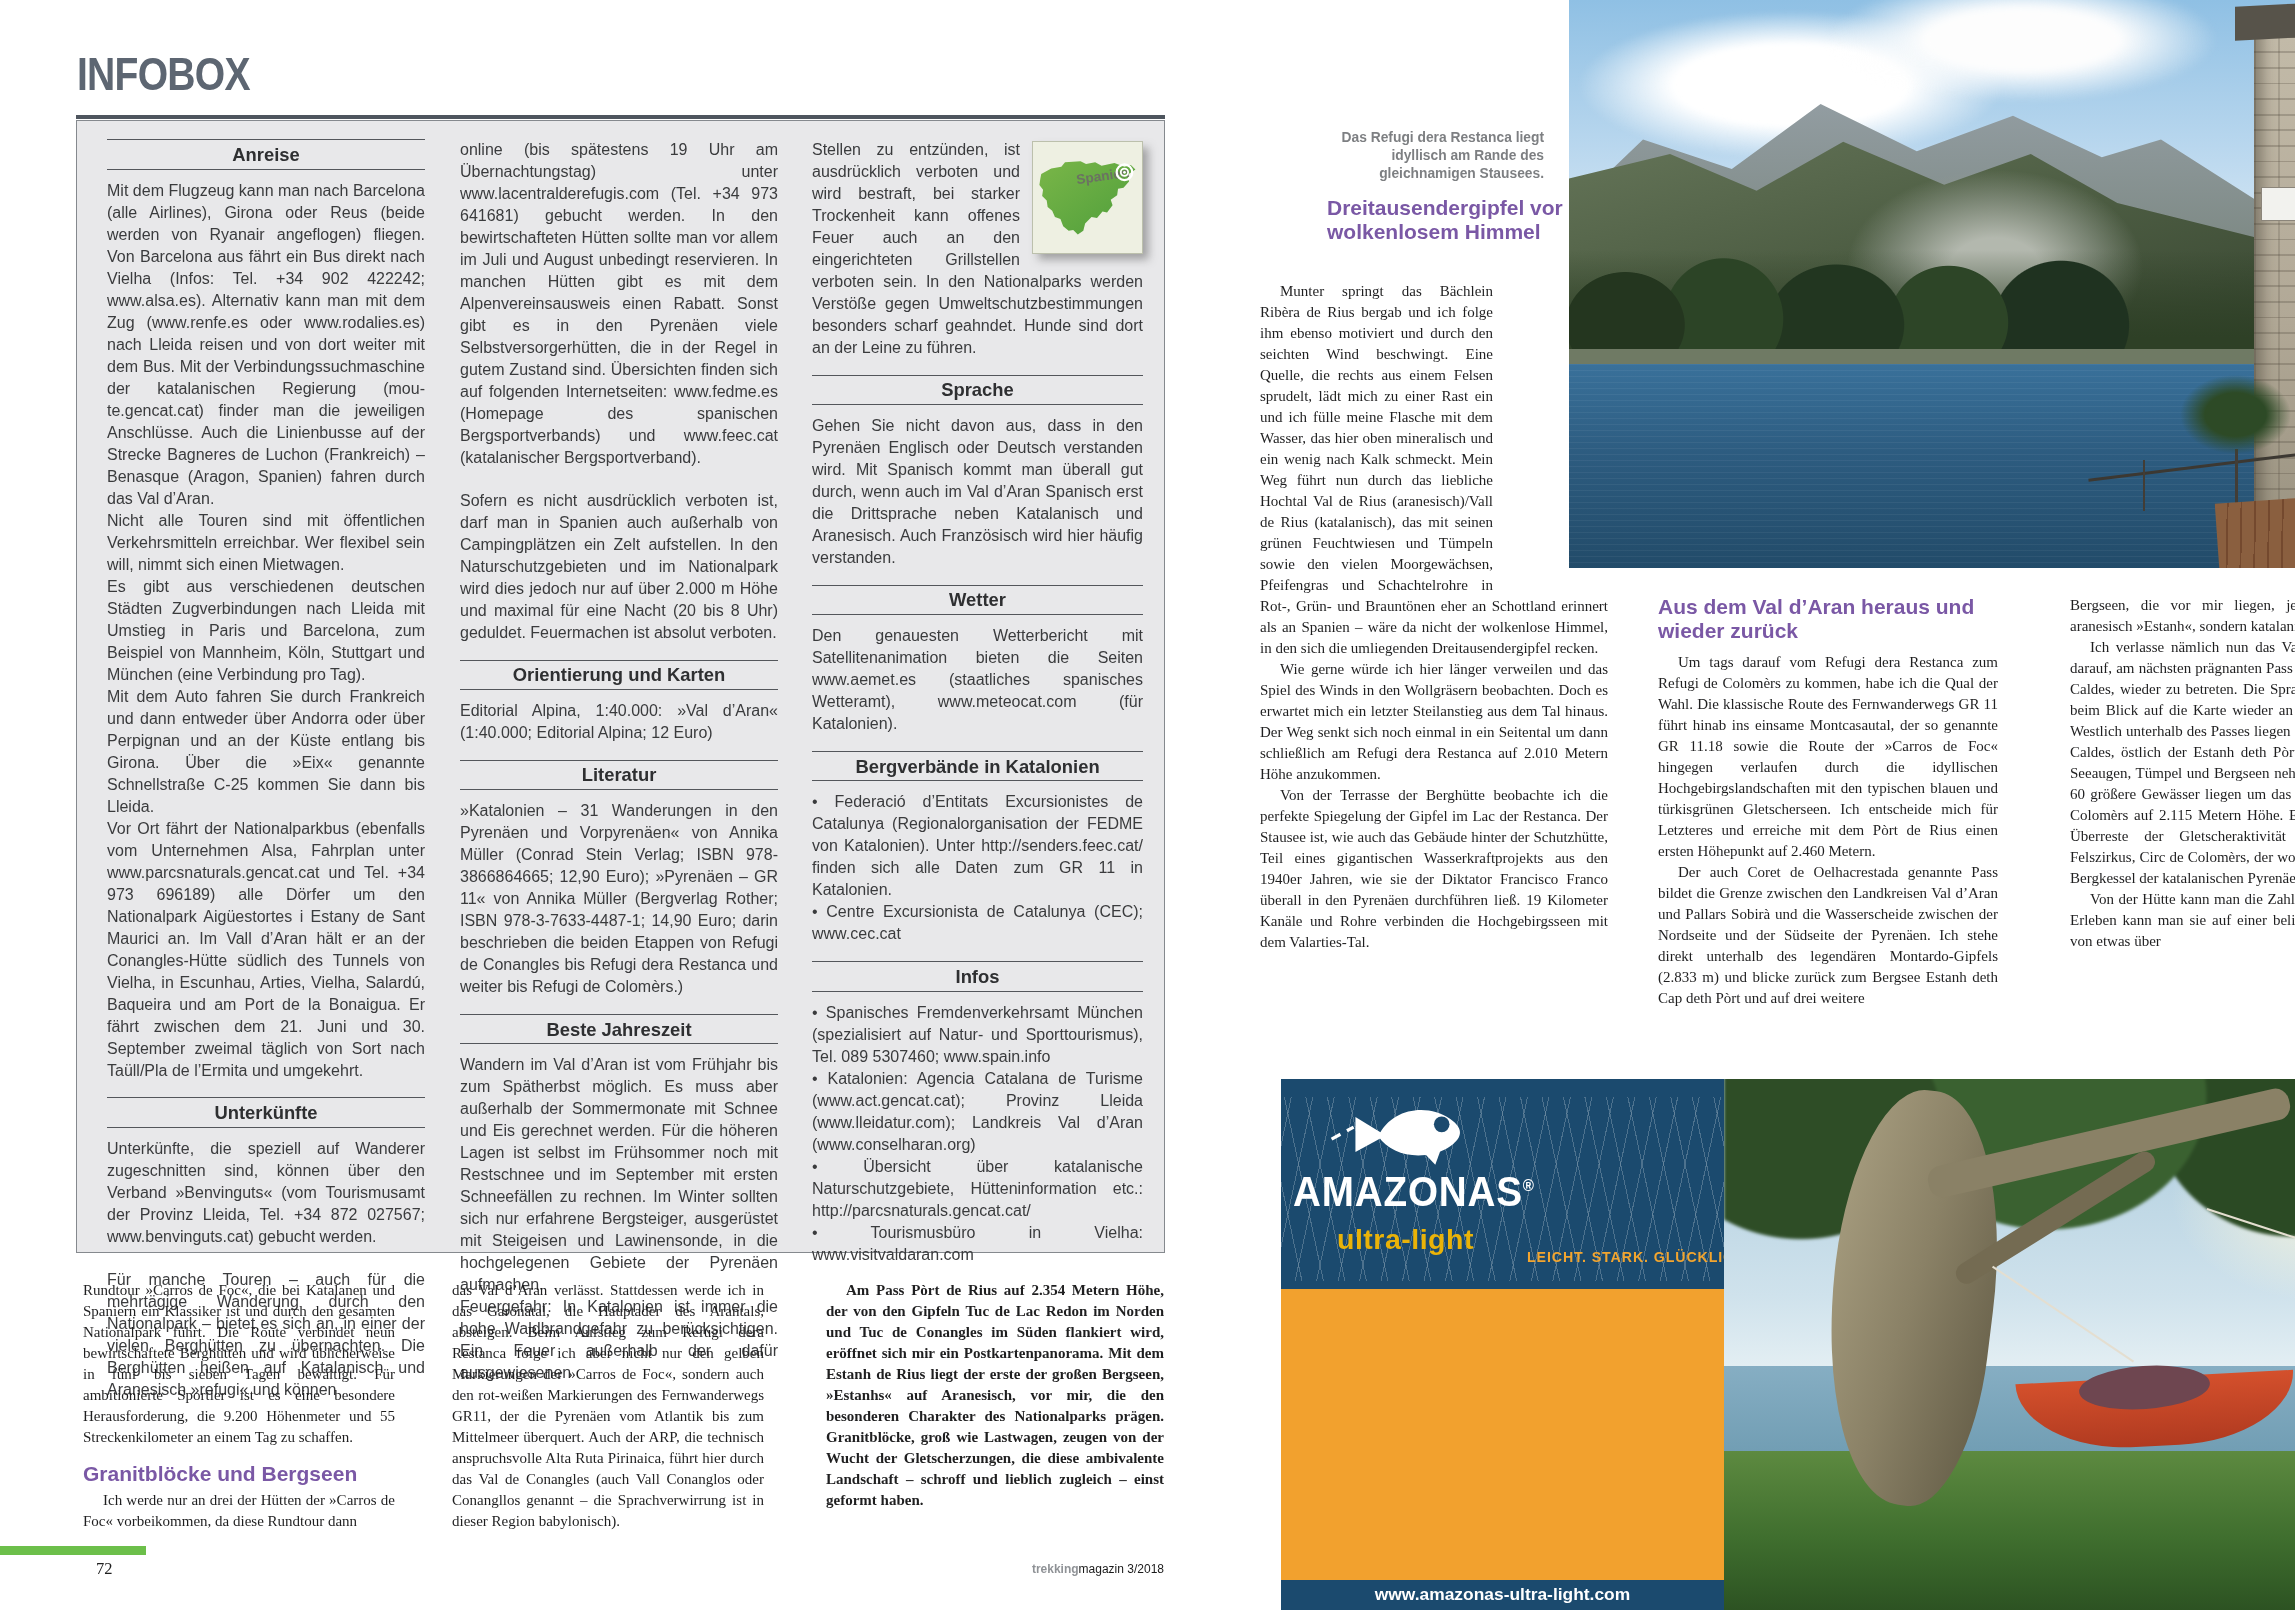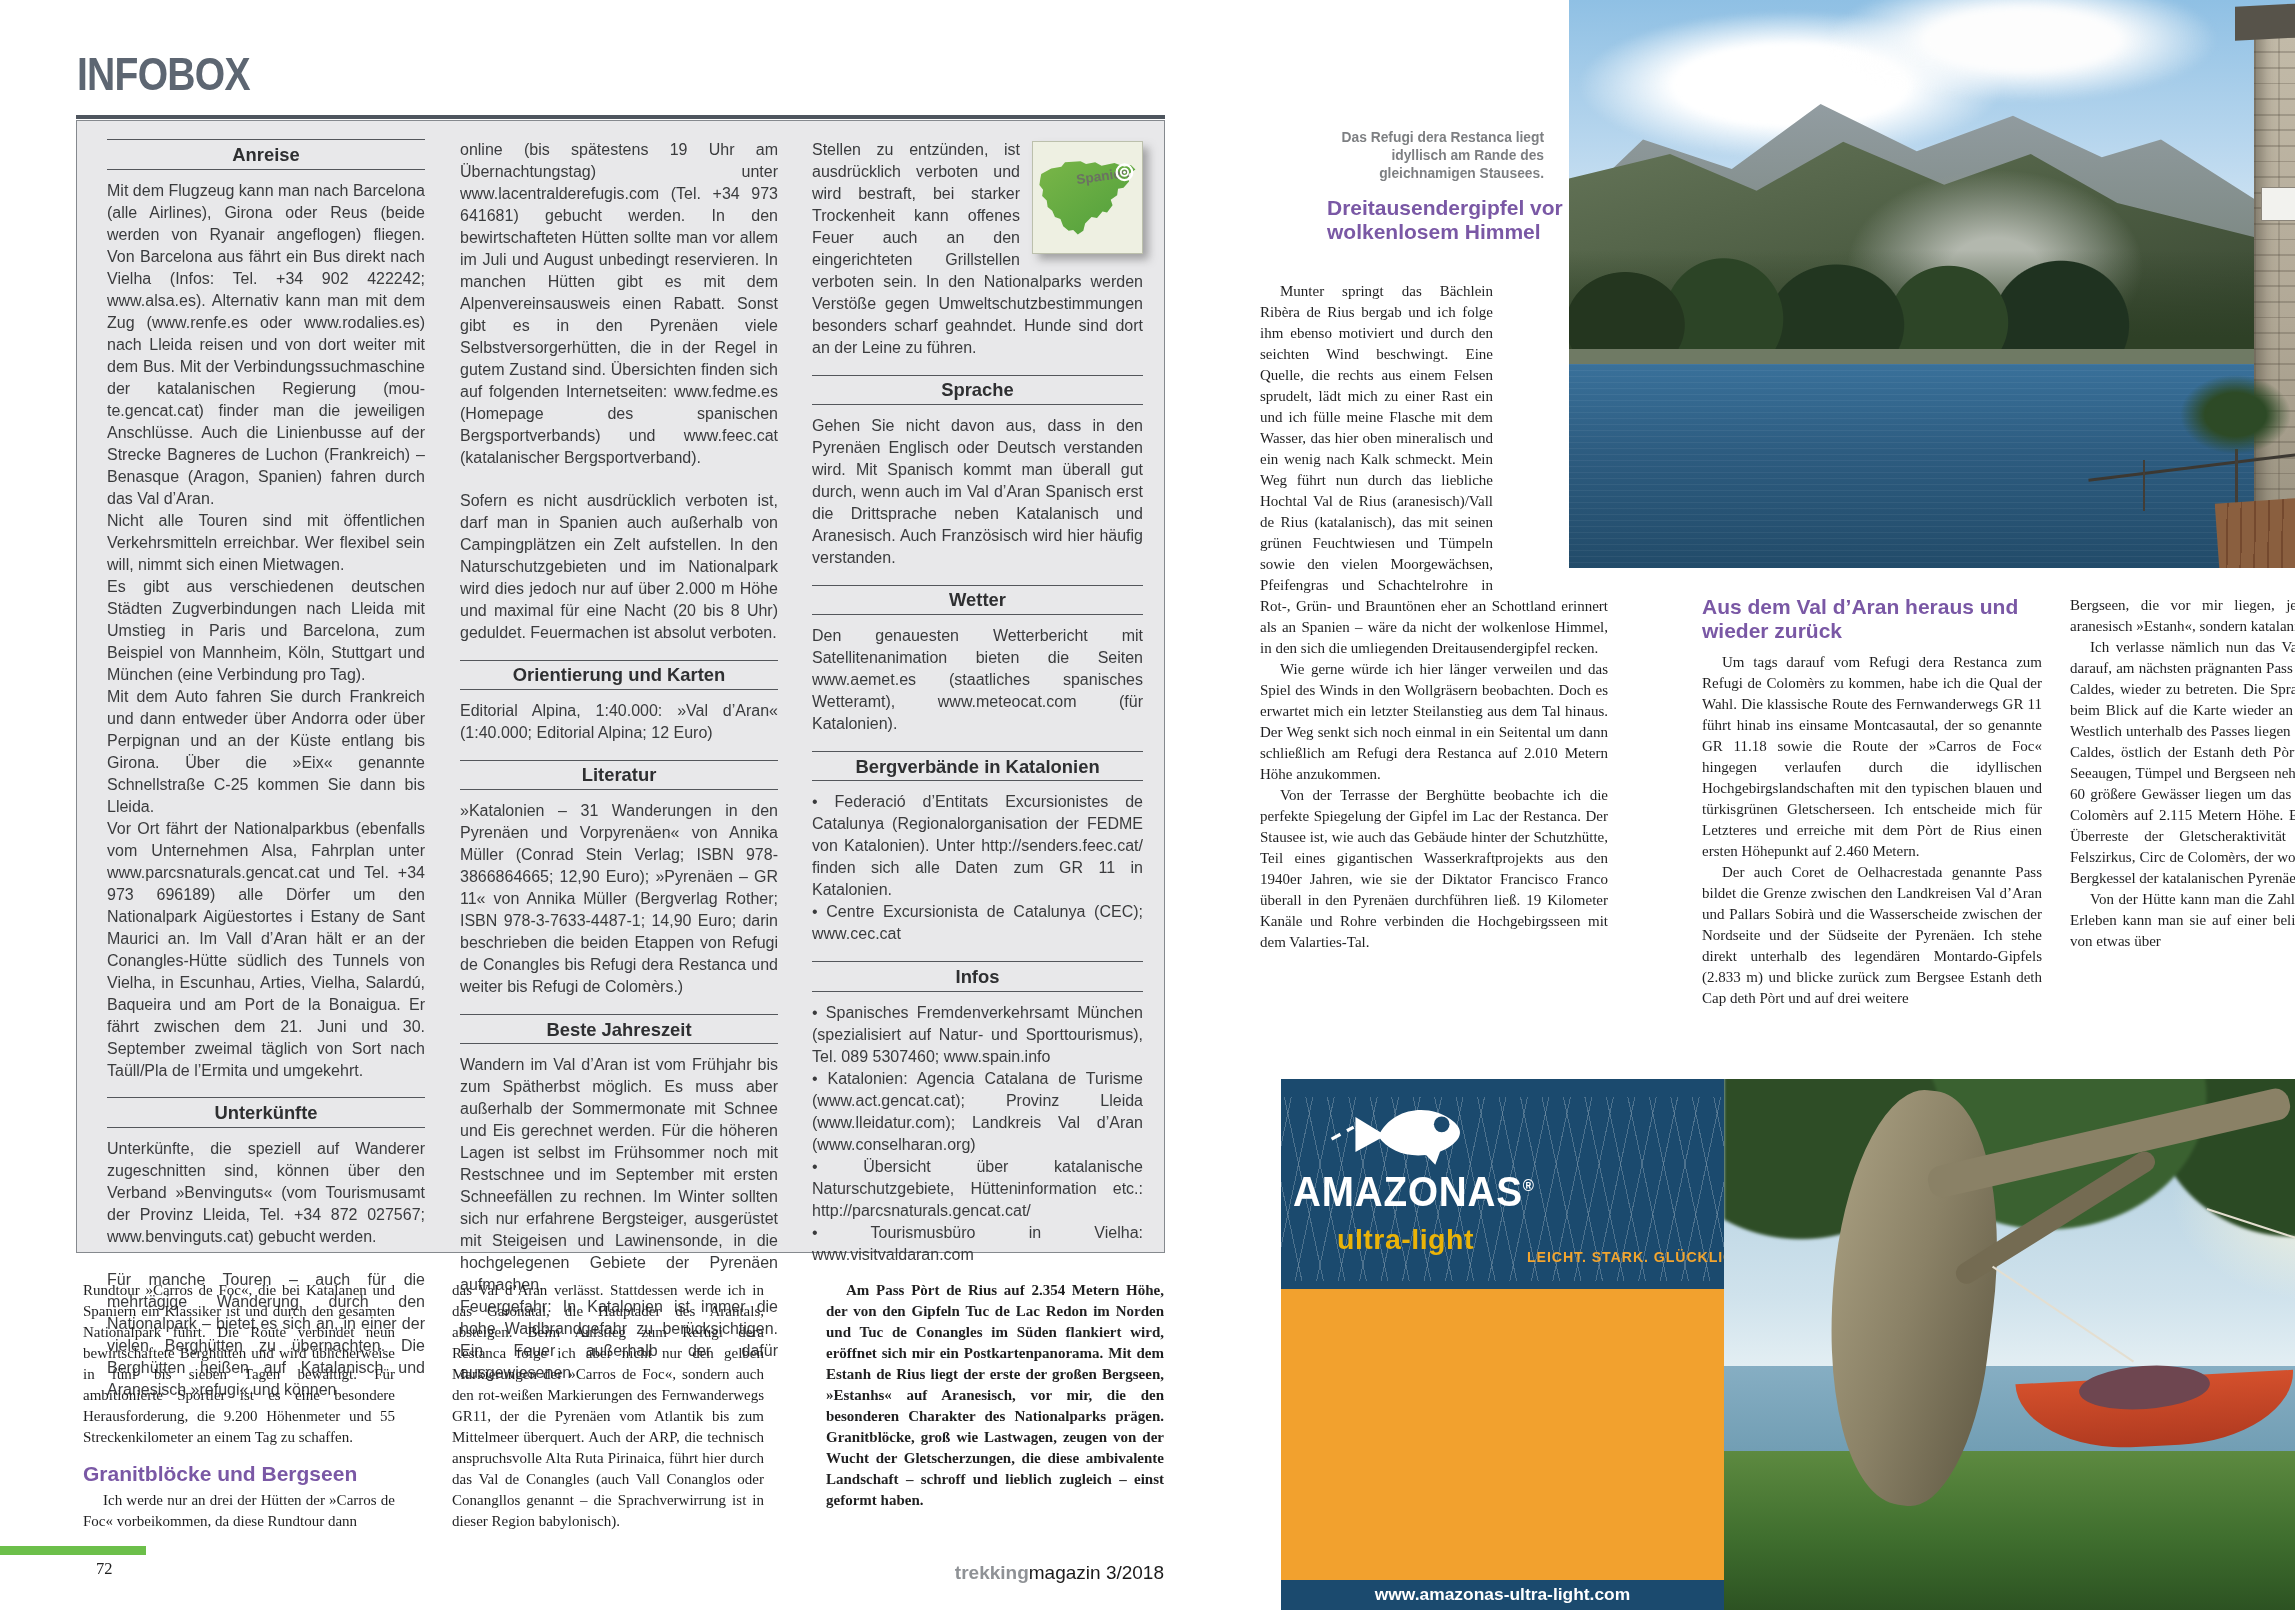--- a/index.html
+++ b/index.html
@@ -34,34 +34,34 @@
   #bt-col2{left:452px;width:312px;}
   #bt-col3{left:826px;width:338px;font-weight:bold;}
   .ser{margin:0;font-family:"Liberation Serif",serif;font-size:15px;line-height:21px;
     text-align:justify;color:#1f1f20;}
   .ind{text-indent:20px;}
   .sub-h{margin:13.8px 0 5.5px;font:bold 21px/1.1 "Liberation Sans",sans-serif;color:#7a58a5;}
 
   
   #green-rule{left:0;top:1546px;width:146px;height:9.2px;background:#6cbf4a;}
   #page-num{left:96px;top:1561px;font:16.5px/1 "Liberation Serif",serif;color:#1e1e1e;}
-  #footer-right{left:826px;top:1562px;width:338px;text-align:right;font-size:19px;color:#1a1a1a;}
+  #footer-right{left:826px;top:1562px;width:338px;text-align:right;font-size:12px;color:#1a1a1a;}
   #footer-right .brand{font-weight:bold;color:#8f9296;}
   #footer-right .rest{font-weight:normal;color:#1a1a1a;}
 
   
   #photo{left:1569px;top:0;width:925px;height:568px;overflow:hidden;background:#bcd6ea;}
   .ph{position:absolute;}
   #caption{left:1327px;top:129px;width:217px;text-align:right;
     font:bold 13.8px/18px "Liberation Sans",sans-serif;color:#7d7f82;}
   .pur-h{font:bold 21px/24px "Liberation Sans",sans-serif;color:#7a58a5;}
   #art-h1{left:1327px;top:196px;width:294px;}
   #art-col1{left:1260px;top:281px;width:348px;}
   #art-col1 .spacer{float:right;width:115px;height:298px;}
-  #art-col2{left:1702px;top:595px;width:340px;}
+  #art-col2{left:1658px;top:595px;width:340px;}
   #art-col3{left:2070px;top:595px;width:363px;}
   #art-col2 .pur-h{margin:0 0 9.2px;}
 
   
   #ad{left:1281px;top:1079px;width:1213px;height:532px;overflow:hidden;}
   #ad-left{position:absolute;left:0;top:0;width:501px;height:532px;background:#1b4a6e;}
   #ad-net{position:absolute;left:0;top:18.4px;width:443px;height:184px;opacity:.4;
     background:
       repeating-linear-gradient(78deg,transparent 0 20px,rgba(255,255,255,.55) 20px 21px),
       repeating-linear-gradient(-78deg,transparent 0 20px,rgba(255,255,255,.55) 20px 21px);}

